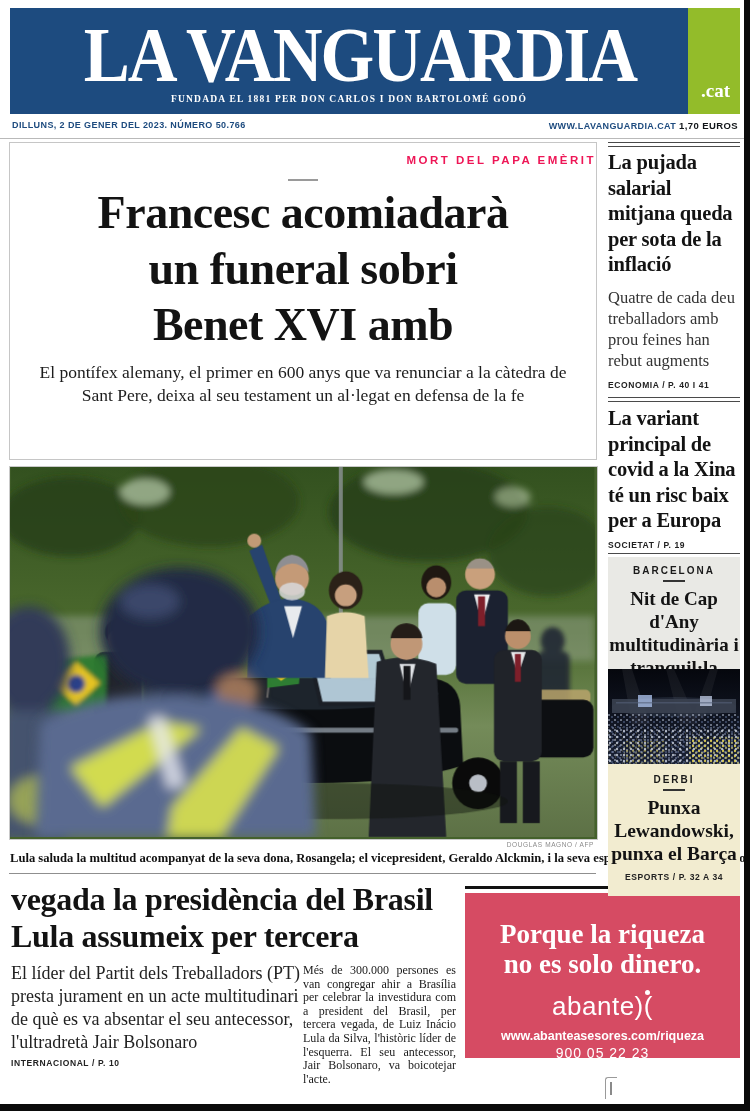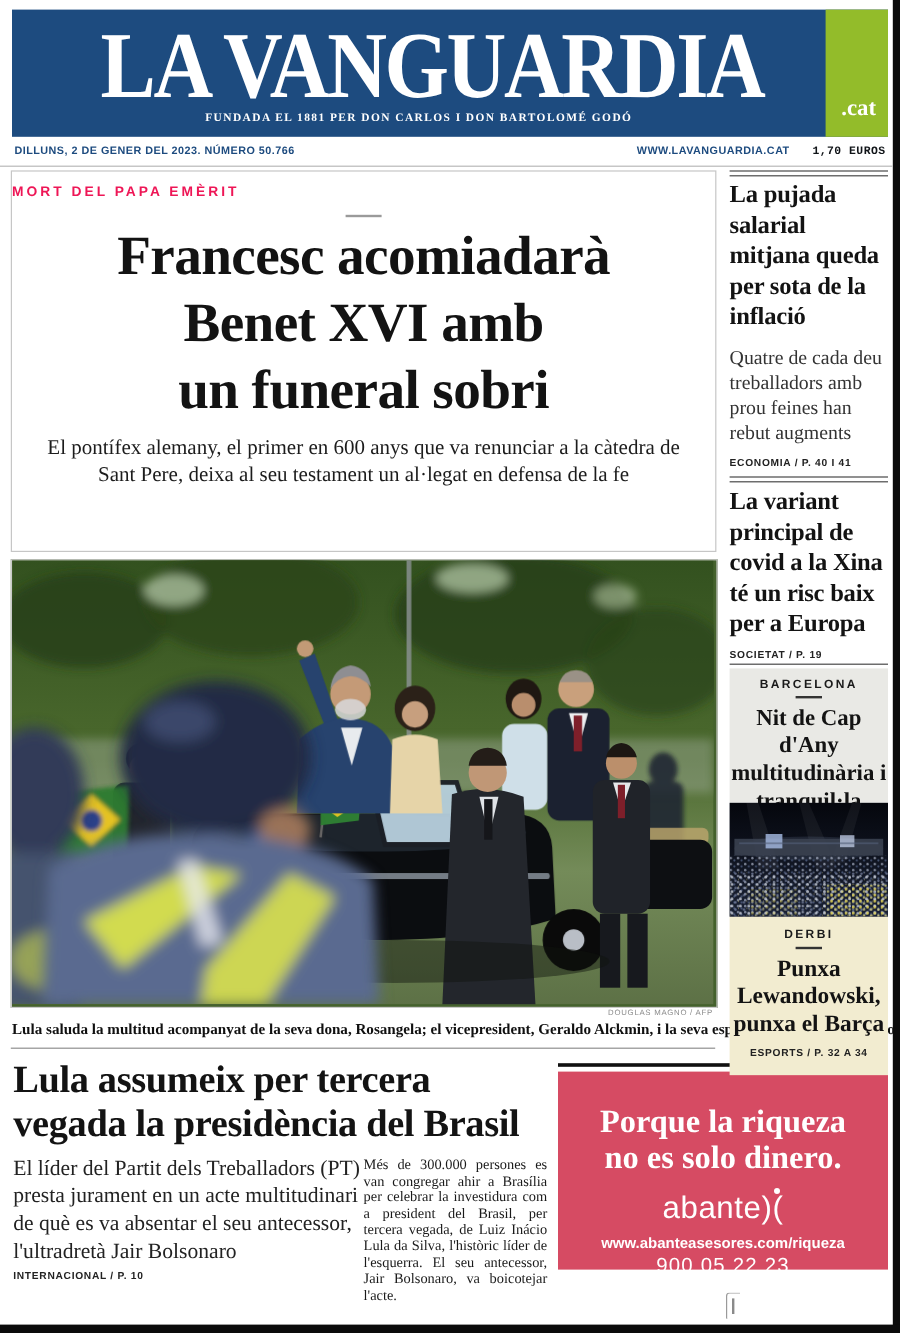--- a/index.html
+++ b/index.html
@@ -16,26 +16,26 @@
   .domain-txt{left:0;bottom:12px;width:55px;text-align:center;color:#fff;
               font-weight:bold;font-size:19px;}
   .tagline{left:0;top:86px;width:678px;text-align:center;color:#fff;font-weight:bold;
            font-size:9.5px;letter-spacing:1.2px;}
 
   
   .dateline{left:12px;top:120px;font-family:"Liberation Sans",sans-serif;font-weight:bold;
             font-size:9px;letter-spacing:.4px;color:#1d4b7f;}
   .topright{right:6px;top:120px;font-family:"Liberation Sans",sans-serif;font-weight:bold;
             font-size:9px;letter-spacing:.4px;color:#1d4b7f;}
-  .price{color:#101418;margin-left:16px;font-size:9.5px;font-family:Liberation Mono, monospace;}
+  .price{color:#101418;font-size:9.5px;}
   .top-rule{left:0;top:138px;width:744px;border-top:1px solid #b9b9b9;}
 
   
   .lead-box{left:9px;top:142px;width:586px;height:316px;border:1px solid #c6c6c6;background:#fff;}
-  .kicker{left:0;top:11px;width:100%;text-align:left;color:#ee1656;
+  .kicker{left:0;top:11px;width:100%;text-align:right;color:#ee1656;
           font-family:"Liberation Sans",sans-serif;font-weight:bold;font-size:11.5px;letter-spacing:2.5px;}
   .kicker-rule{left:50%;top:36px;width:30px;margin-left:-15px;border-top:2px solid #9a9a9a;}
   .lead-h1{left:0;top:42px;width:100%;text-align:center;font-weight:bold;color:#131313;
            font-size:46px;line-height:56px;letter-spacing:-.5px;}
   .lead-deck{left:4%;top:218px;width:92%;text-align:center;font-size:17.5px;line-height:23px;color:#1c1c1c;}
   .bylines{left:10px;top:272px;width:566px;height:34px;display:flex;align-items:flex-start;}
   .articles-label{background:#e8175d;color:#fff;font-family:"Liberation Sans",sans-serif;
                   font-weight:bold;font-size:10px;letter-spacing:1.5px;padding:5px 11px 4px;margin-top:3px;}
   .byline-cell{border-left:2px solid #1d3f66;margin-left:13px;padding:1px 0 1px 6px;
                font-family:"Liberation Sans",sans-serif;font-weight:bold;font-size:8.5px;
@@ -64,21 +64,21 @@
   .ad-line{width:100%;text-align:center;color:#fff;font-weight:bold;font-size:27px;line-height:30px;}
   .ad-lines{left:0;top:26px;width:100%;}
   .ad-brand{left:0;top:98px;width:100%;text-align:center;color:#fff;
             font-family:"Liberation Sans",sans-serif;font-size:26px;letter-spacing:.5px;}
   .ad-brand .mark{position:relative;font-weight:normal;}
   .ad-brand .mark::after{content:"";position:absolute;left:10px;top:-1px;width:5px;height:5px;
             border-radius:50%;background:#fff;}
   .ad-url{left:0;top:136px;width:100%;text-align:center;color:#ffffff;
           font-family:"Liberation Sans",sans-serif;font-weight:bold;font-size:12.5px;}
   .ad-phone{left:0;top:152px;width:100%;text-align:center;color:#ffffff;
-          font-family:"Liberation Sans",sans-serif;font-size:17px;letter-spacing:1px;}
+          font-family:"Liberation Sans",sans-serif;font-size:14px;letter-spacing:1px;}
 
   
   .sb{left:608px;width:132px;}
   .dbl-rule{height:3px;border-top:1px solid #4a4a4a;border-bottom:1px solid #4a4a4a;}
   .sb-h{font-weight:bold;font-size:20.5px;line-height:25.5px;letter-spacing:-.2px;color:#131313;}
   .sb-deck{font-size:16.5px;line-height:21px;color:#333;}
   .sb-kicker{font-family:"Liberation Sans",sans-serif;font-weight:bold;font-size:8.5px;
              letter-spacing:.6px;color:#222;}
   .sgl-rule{border-top:1px solid #4a4a4a;}
   .module{text-align:center;}
@@ -112,22 +112,22 @@
     <span>WWW.LAVANGUARDIA.CAT</span>
     <span class="price">1,70 EUROS</span>
   </div>
   <div class="abs top-rule"></div>
 
   <section class="abs lead-box">
     <div class="abs kicker">MORT DEL PAPA EMÈRIT</div>
     <div class="abs kicker-rule"></div>
     <h1 class="abs lead-h1" style="margin:0;">
       <span style="display:block">Francesc acomiadarà</span>
+      <span style="display:block">un funeral sobri</span>
       <span style="display:block">Benet XVI amb</span>
-      <span style="display:block">un funeral sobri</span>
     </h1>
     <div class="abs lead-deck">El pontífex alemany, el primer en 600 anys que va renunciar a la càtedra de Sant Pere, deixa al seu testament un al·legat en defensa de la fe</div>
   </section>
 
   <figure class="abs main-photo" style="margin:0;">
     <svg width="585" height="370" viewBox="0 0 587 372" xmlns="http://www.w3.org/2000/svg">
       <defs>
         <linearGradient id="bgGrad" x1="0" y1="0" x2="0" y2="1">
           <stop offset="0" stop-color="#33511f"></stop>
             <stop offset=".45" stop-color="#4c6a2e"></stop>
@@ -245,22 +245,22 @@
         <polygon points="162,342 232,262 270,282 212,372 158,372" fill="#d9e24c" opacity=".9"></polygon>
         <polygon points="138,252 154,250 176,320 158,324" fill="#e8eaf0" opacity=".8"></polygon>
       </g>
     </svg>
   </figure>
   <div class="abs photo-credit">DOUGLAS MAGNO / AFP</div>
   <div class="abs photo-caption">Lula saluda la multitud acompanyat de la seva dona, Rosangela; el vicepresident, Geraldo Alckmin, i la seva esposa, Maria Lucia Ribeiro</div>
   <div class="abs mid-rule"></div>
 
   <h2 class="abs lula-h" style="margin:0;">
+    <span style="display:block">vegada la presidència del Brasil</span>
     <span style="display:block">Lula assumeix per tercera</span>
-    <span style="display:block">vegada la presidència del Brasil</span>
   </h2>
   <div class="abs lula-deck">El líder del Partit dels Treballadors (PT) presta jurament en un acte multitudinari de què es va absentar el seu antecessor, l'ultradretà Jair Bolsonaro</div>
   <div class="abs lula-kicker">INTERNACIONAL / P. 10</div>
   <div class="abs lula-body">Més de 300.000 persones es van congregar ahir a Brasília per celebrar la investidura com a president del Brasil, per tercera vegada, de Luiz Inácio Lula da Silva, l'històric líder de l'esquerra. El seu antecessor, Jair Bolsonaro, va boicotejar l'acte.</div>
 
   <div class="abs ad">
     <div class="abs ad-topbar"></div>
     <div class="abs ad-panel">
       <div class="abs ad-lines">
         <div class="ad-line">Porque la riqueza</div>

